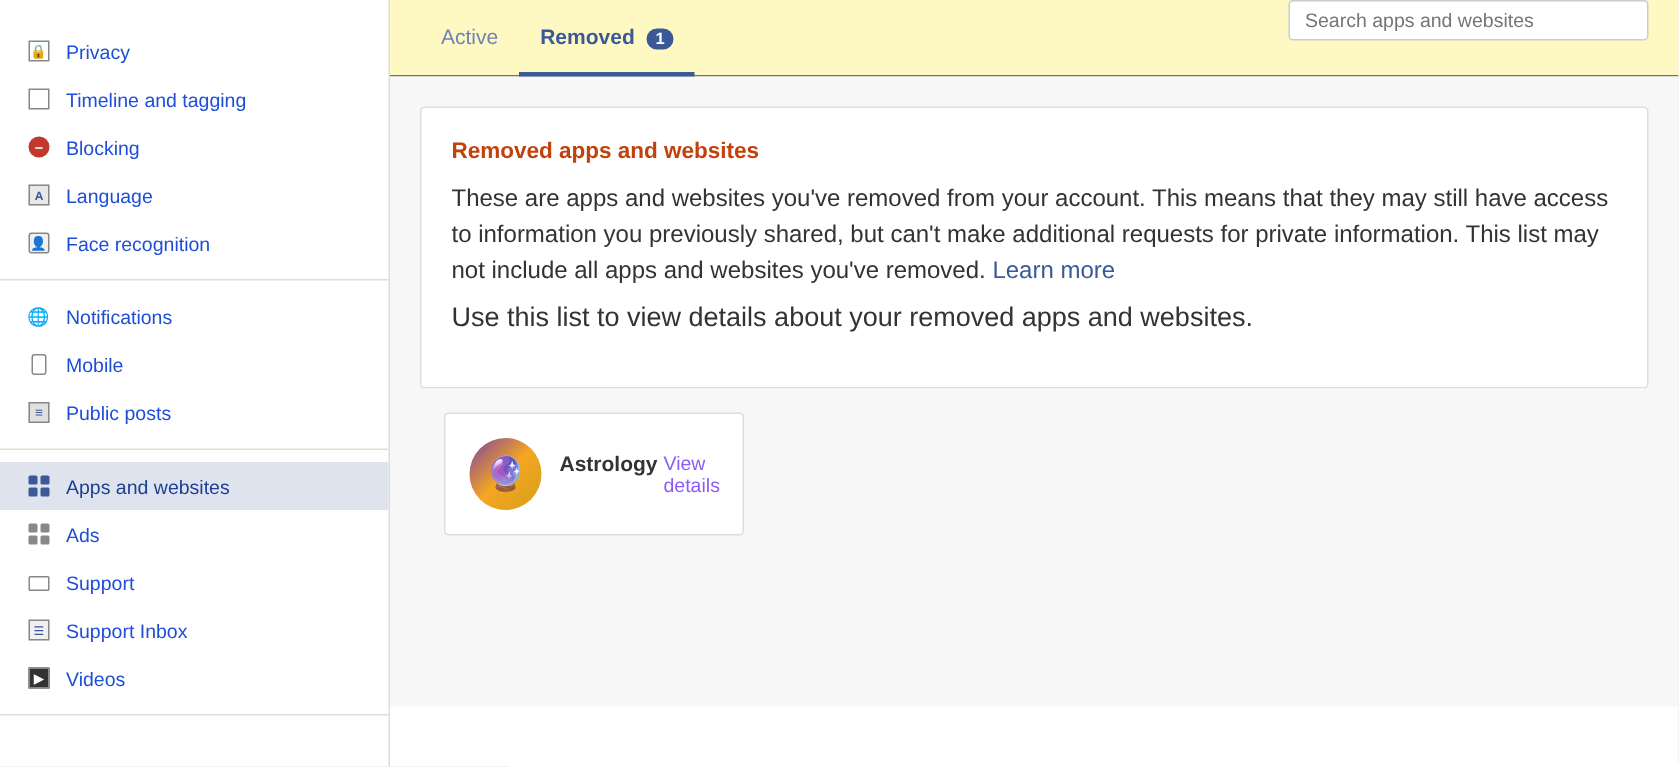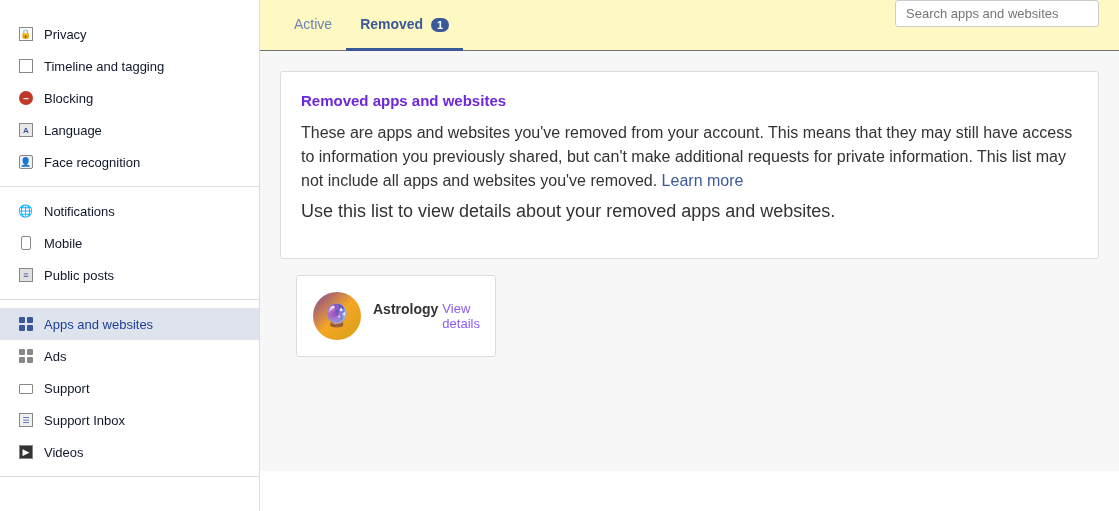--- a/index.html
+++ b/index.html
@@ -6,39 +6,39 @@
     body { font-family: Arial, Helvetica, sans-serif; font-size: 13px; background: #e9ebee; color: #333; }
     
     .page-wrapper { display: flex; min-height: 511px; background: #e9ebee; }
     
     
     .sidebar { width: 260px; background: #fff; border-right: 1px solid #ddd; padding-top: 10px; flex-shrink: 0; }
     .sidebar-section { border-bottom: 1px solid #ddd; padding: 8px 0; }
     .sidebar-item { display: flex; align-items: center; padding: 6px 16px; cursor: pointer; color: #3b5998; font-size: 13px; }
     .sidebar-item.active { background: #dfe3ee; font-weight: normal; color: #1c3f94; }
     .sidebar-item .icon { width: 20px; height: 20px; margin-right: 8px; flex-shrink: 0; display: flex; align-items: center; justify-content: center; font-size: 13px; }
-    .sidebar-item span.label { color: #0f172a; }
+    .sidebar-item span.label { color: #1d4ed8; }
     .sidebar-item.active span.label { color: #1c3f94; }
     
     
     .main-content { flex: 1; background: #fff; margin: 0; }
     
     
     .tabs-bar { display: flex; align-items: flex-start; border-bottom: 1px solid #737373; padding: 0 20px; background: #fef9c3; }
     .tab { padding: 16px 14px; cursor: pointer; font-size: 14px; color: #6d84b4; text-decoration: none; border-bottom: 3px solid transparent; margin-bottom: -1px; }
     .tab.active { color: #3b5998; border-bottom: 3px solid #3b5998; font-weight: bold; }
     .tab-badge { background: #6d84b4; color: #fff; border-radius: 10px; padding: 1px 6px; font-size: 11px; margin-left: 4px; }
     .tab.active .tab-badge { background: #3b5998; }
     .search-box-wrapper { margin-left: auto; }
-    .search-box { border: 1px solid #ccc; border-radius: 3px; padding: 5px 10px; font-size: 13px; color: #999; width: 204px; outline: none; }
+    .search-box { border: 1px solid #ccc; border-radius: 3px; padding: 5px 10px; font-size: 13px; color: #999; width: 240px; outline: none; }
     
     
     .content-area { padding: 20px; background: #f7f7f7; min-height: 420px; }
     .content-box { background: #fff; border: 1px solid #ddd; border-radius: 3px; padding: 20px; }
-    .section-title { font-size: 15px; font-weight: bold; color: #6d28d9; margin-bottom: 12px; }
+    .section-title { font-size: 15px; font-weight: bold; color: #c2410c; margin-bottom: 12px; }
     .info-text { font-size: 16px; color: #333; line-height: 1.5; margin-bottom: 8px; }
     .info-text a, .link { color: #3b5998; text-decoration: none; }
     .use-list-text { font-size: 18px; color: #333; margin-bottom: 16px; }
     
     
     .apps-grid { display: flex; flex-wrap: wrap; gap: 12px; background: #f7f7f7; padding: 16px; border-radius: 3px; }
     .app-card { background: #fff; border: 1px solid #ddd; border-radius: 3px; padding: 16px; width: 200px; display: flex; align-items: center; gap: 12px; }
     .app-icon { width: 48px; height: 48px; border-radius: 50%; background: linear-gradient(135deg, #7b3fa0 0%, #f5a623 50%, #d4a017 100%); flex-shrink: 0; display: flex; align-items: center; justify-content: center; font-size: 22px; }
     .app-info { display: flex; gap: 4px; }
     .app-name { font-size: 14px; font-weight: bold; color: #333; }

